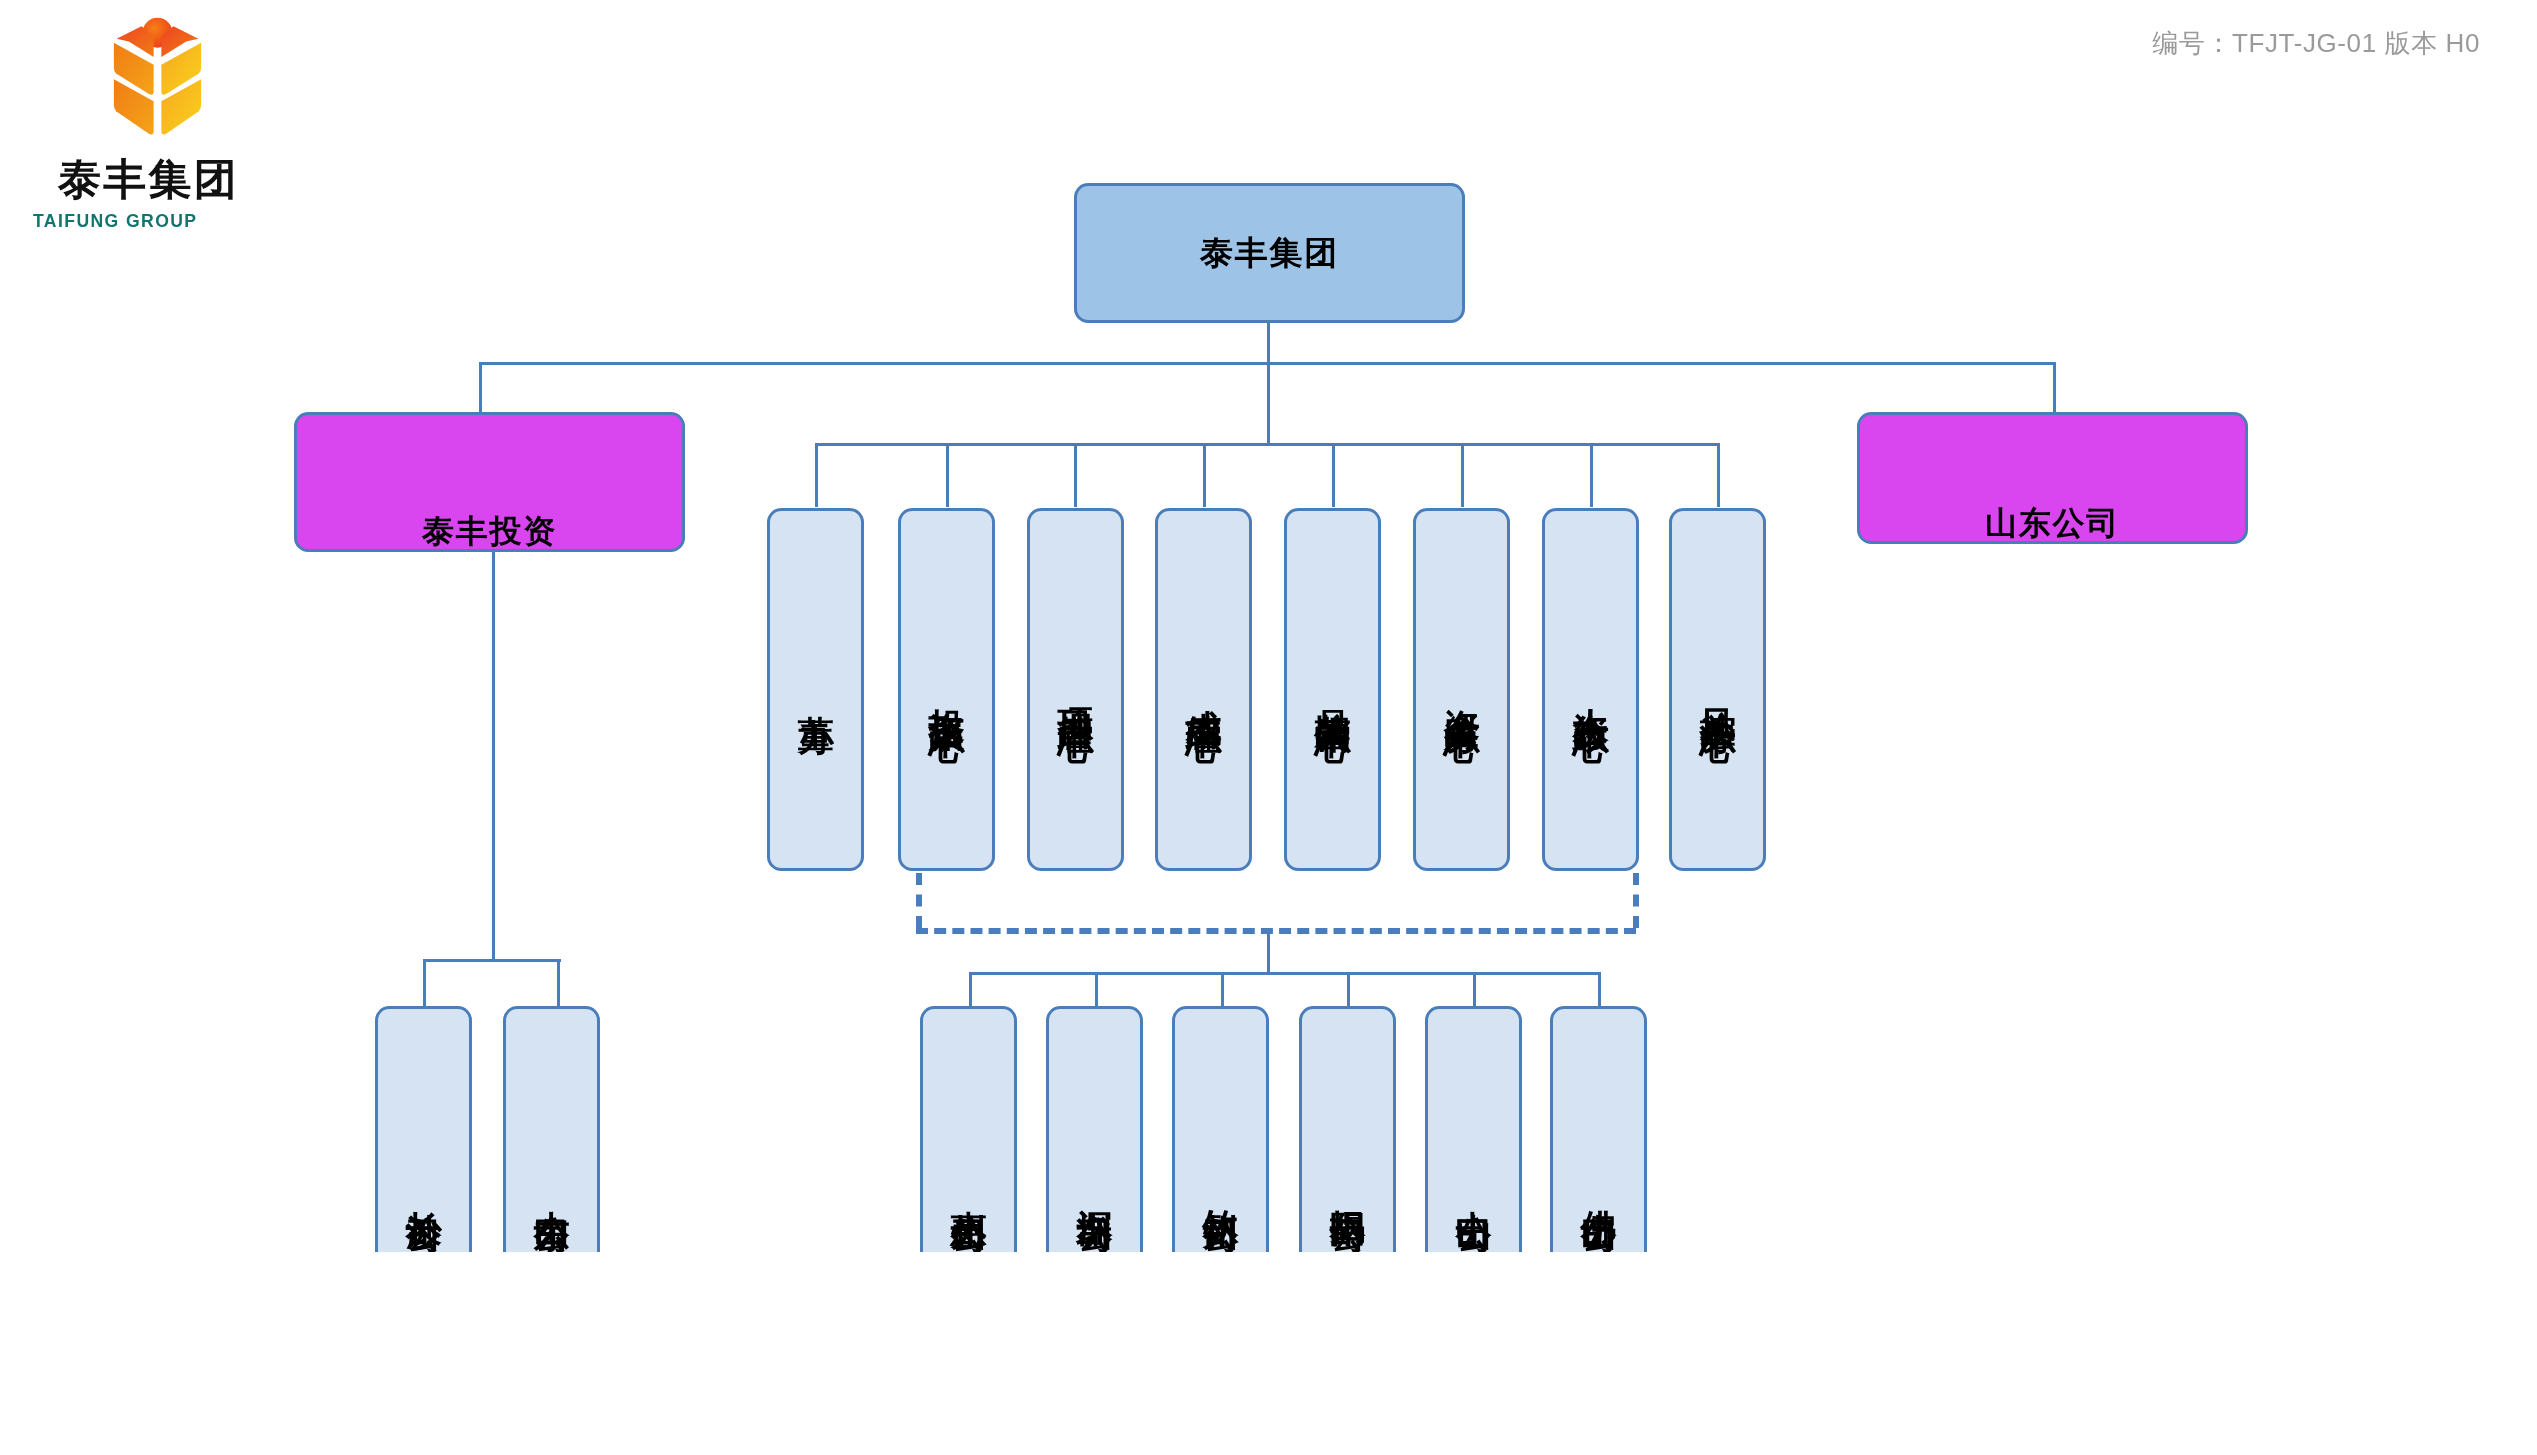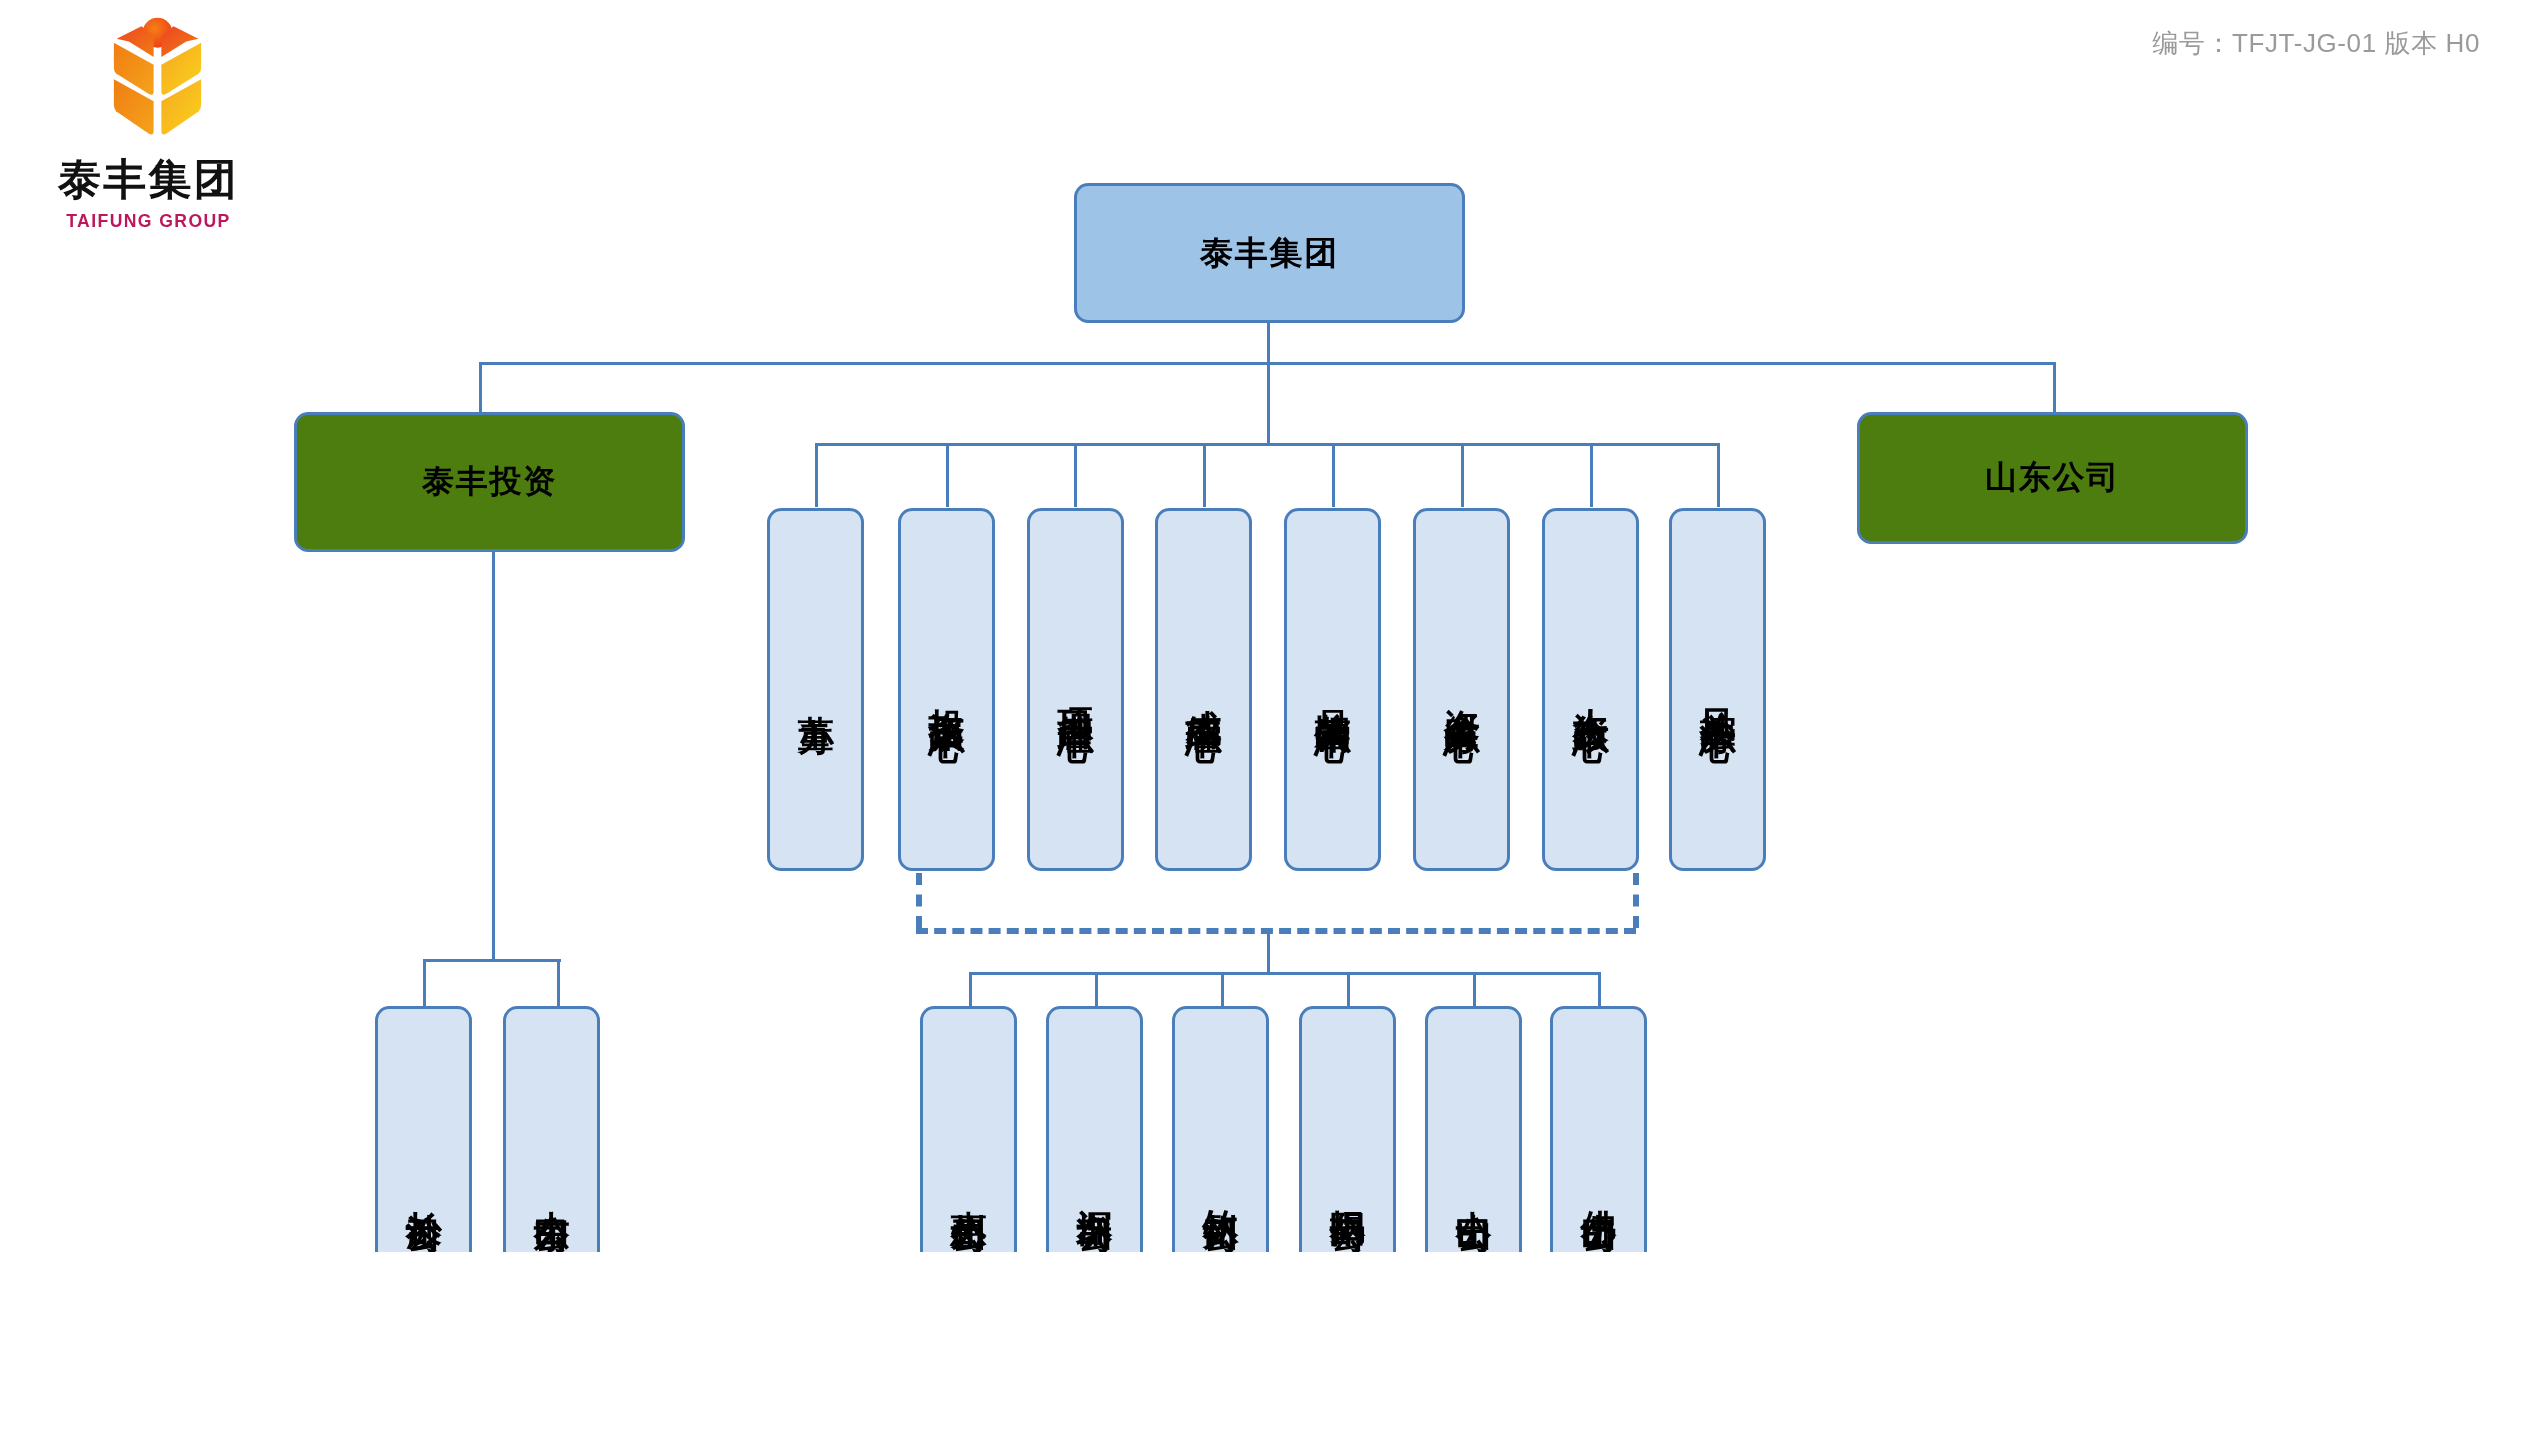--- a/index.html
+++ b/index.html
@@ -52,24 +52,23 @@
     color:#111;
     letter-spacing:2.2px;
     line-height:1;
     font-family:"DejaVu Sans","Liberation Sans",sans-serif;
   }
   #logo-en{
     position:absolute;
     left:0;
     top:203px;
     width:231px;
-    text-align:center;
     font-size:17.6px;
     font-weight:bold;
-    color:#be185d;
+    color:#0f766e;
     letter-spacing:1.4px;
     line-height:1;
   }
 
   
   .ln{position:absolute;background:#4a7ebb;}
   .ln.h{height:3.3px;}
   .ln.v{width:3.3px;}
   .dash-h{
     position:absolute;
@@ -94,21 +93,22 @@
     justify-content:center;
     color:#000000;
     font-weight:bold;
     font-family:"DejaVu Sans","Liberation Sans",sans-serif;
   }
   .node.root{
     background:#9dc3e6;
     border-color:#4a7ebb;
   }
   .node.l2{
-    background:#4d7c0f;
+    background:#d946ef;
+    align-items:flex-end;
   }
   .node .label-h{
     font-size:32px;
     letter-spacing:1.7px;
     line-height:1.1;
     white-space:nowrap;
   }
   .node.root .label-h{font-size:33px;}
   .node .label-v{
     writing-mode:vertical-rl;

